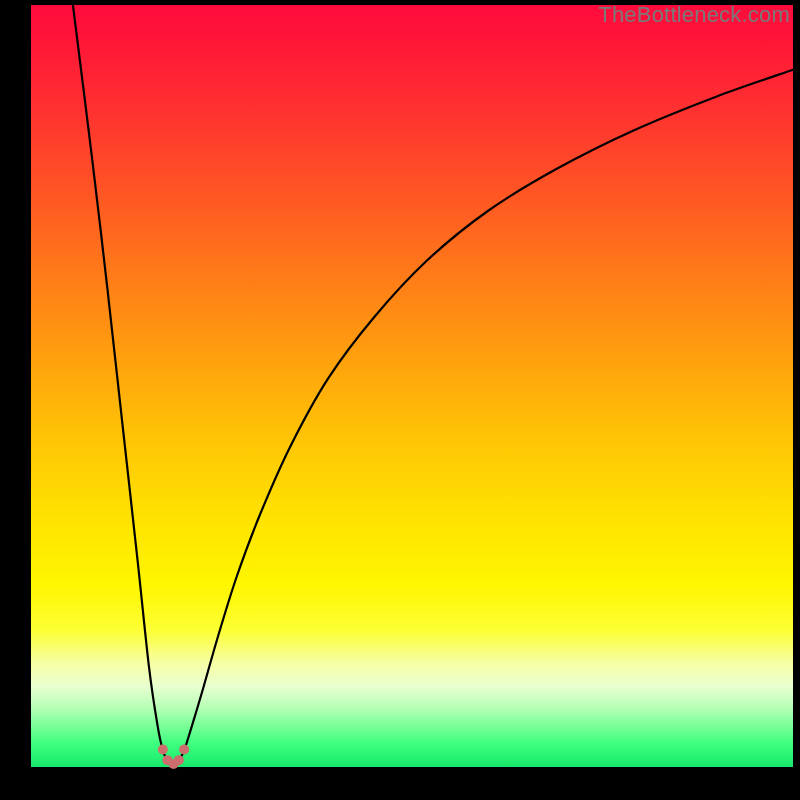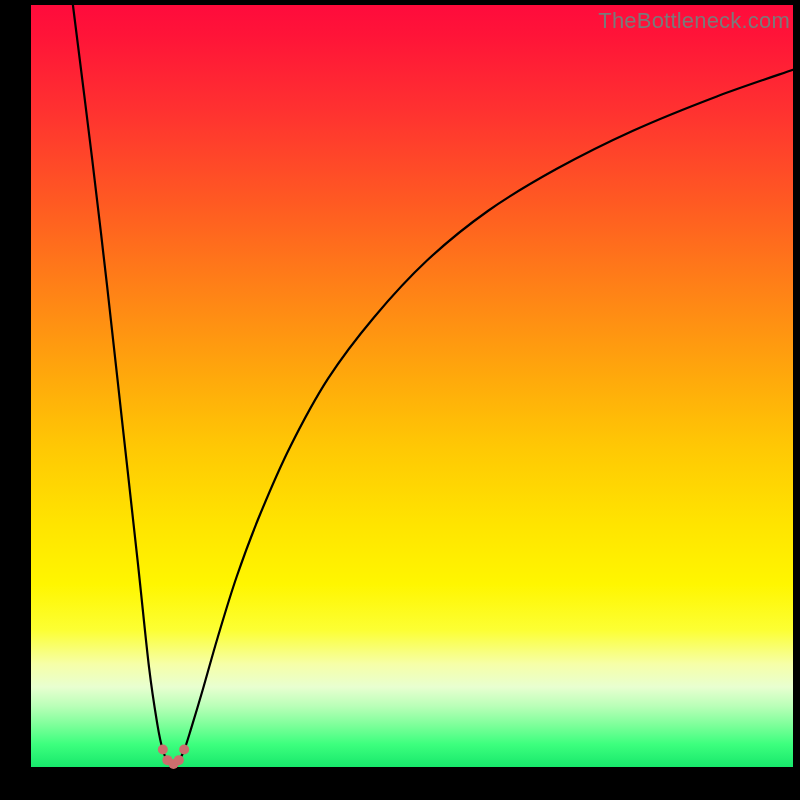--- a/index.html
+++ b/index.html
@@ -46,21 +46,21 @@
   svg.curve {
     position: absolute;
     left: 0;
     top: 0;
     width: 762px;
     height: 762px;
     overflow: visible;
   }
   .watermark {
     position: absolute;
-    top: 8px;
+    top: 2px;
     right: 10px;
     color: #7a7a7a;
     font-size: 22px;
     font-weight: 500;
     letter-spacing: 0.2px;
     user-select: none;
   }
 </style>
 </head>
 <body>

